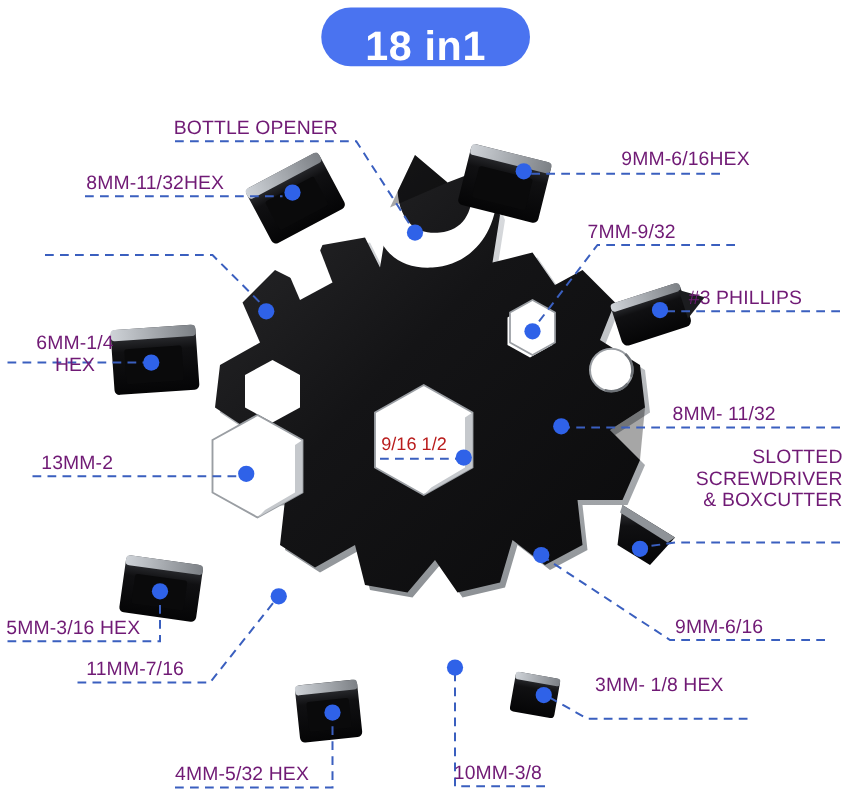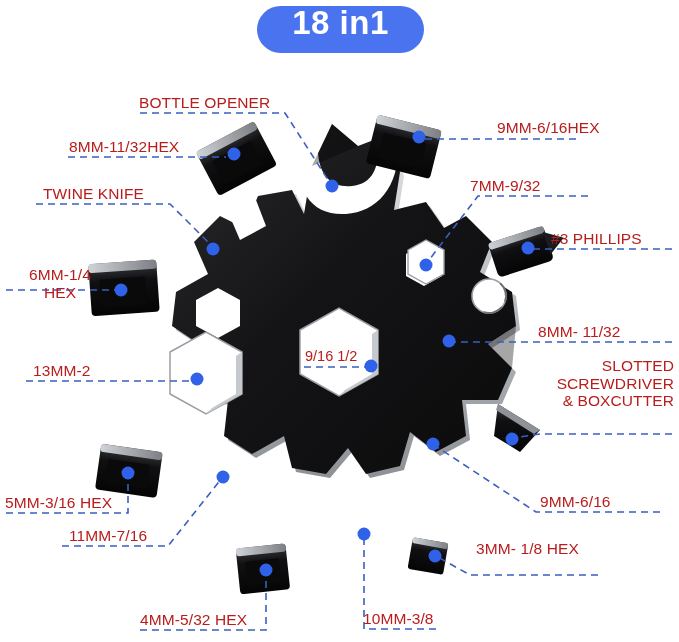--- a/index.html
+++ b/index.html
@@ -7,30 +7,30 @@
     width:679px;height:642px;position:relative;overflow:hidden;
     font-family:"Liberation Sans",sans-serif;
     -webkit-font-smoothing:antialiased;
   }
   #stage{position:absolute;inset:0;width:679px;height:642px;}
 
   
   #title-badge{
     position:absolute;left:257px;top:6px;width:167px;height:47px;
     background:#4a73f0;border-radius:24px;
-    display:flex;align-items:flex-start;justify-content:center;
+    display:flex;align-items:flex-end;justify-content:center;
   }
   #title-badge .txt{
     color:#ffffff;font-size:33px;font-weight:bold;letter-spacing:.5px;
     line-height:1;
   }
 
   
   .label{
-    position:absolute;color:#b91c1c;font-size:15.5px;line-height:17.5px;
+    position:absolute;color:#701a75;font-size:15.5px;line-height:17.5px;
     white-space:pre;letter-spacing:.1px;
   }
   .label.ctr{text-align:center;}
   .label.rt{text-align:right;}
   .center-label{
     position:absolute;color:#b91c1c;font-size:14.5px;white-space:nowrap;
   }
 
   
   #lines,#tool{position:absolute;left:0;top:0;}
@@ -233,21 +233,20 @@
   </svg>
 
   <div id="title-badge">
     <span class="txt">18 in1</span>
   </div>
 
   <div class="label" style="left:139px;top:94px;">BOTTLE OPENER</div>
 
   <div class="label" style="left:69px;top:138px;">8MM-11/32HEX</div>
 
-  <div class="label" style="left:43px;top:185px;">TWINE KNIFE</div>
 
   <div class="label ctr" style="left:8px;top:253px;width:104px;margin-top:13px;">6MM-1/4
 HEX</div>
 
   <div class="label" style="left:33px;top:362px;">13MM-2</div>
 
   <div class="label" style="left:5px;top:494px;">5MM-3/16 HEX</div>
 
   <div class="label" style="left:69px;top:527px;">11MM-7/16</div>
 

